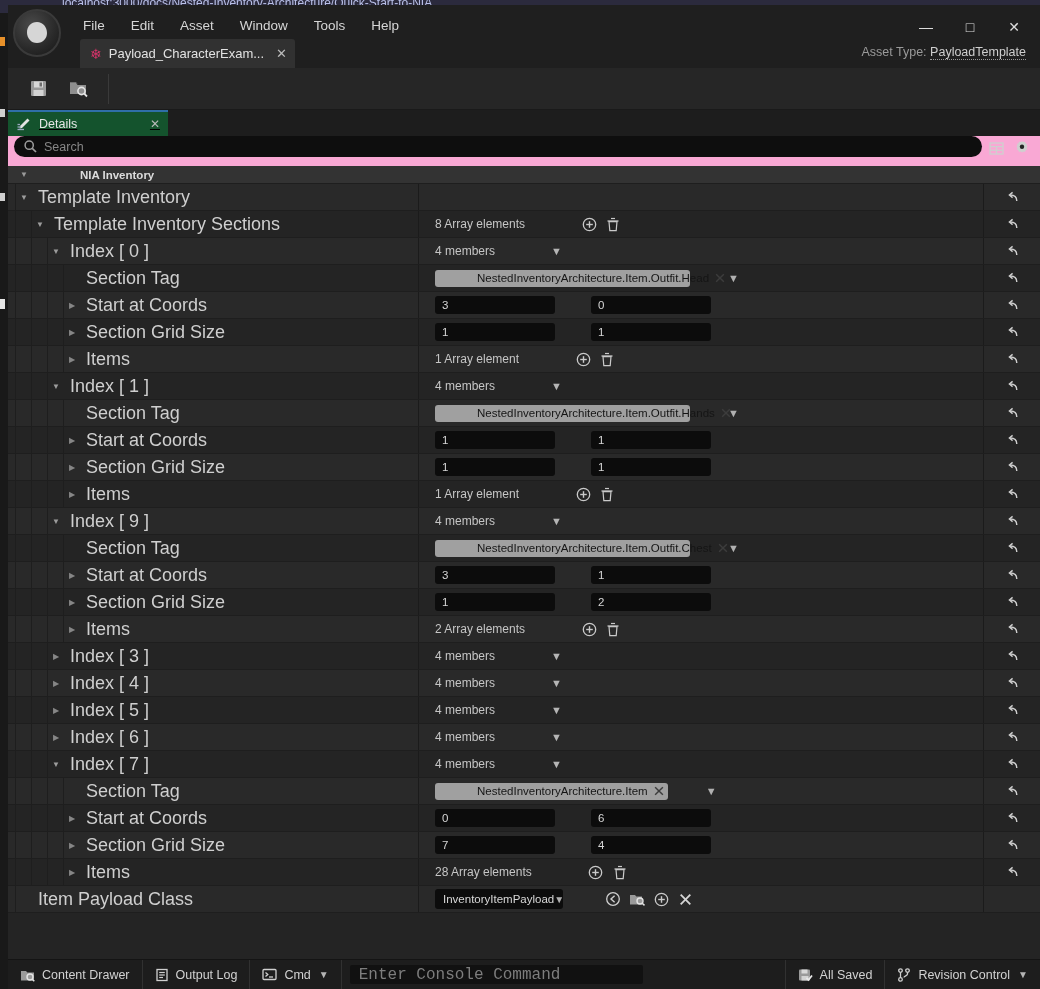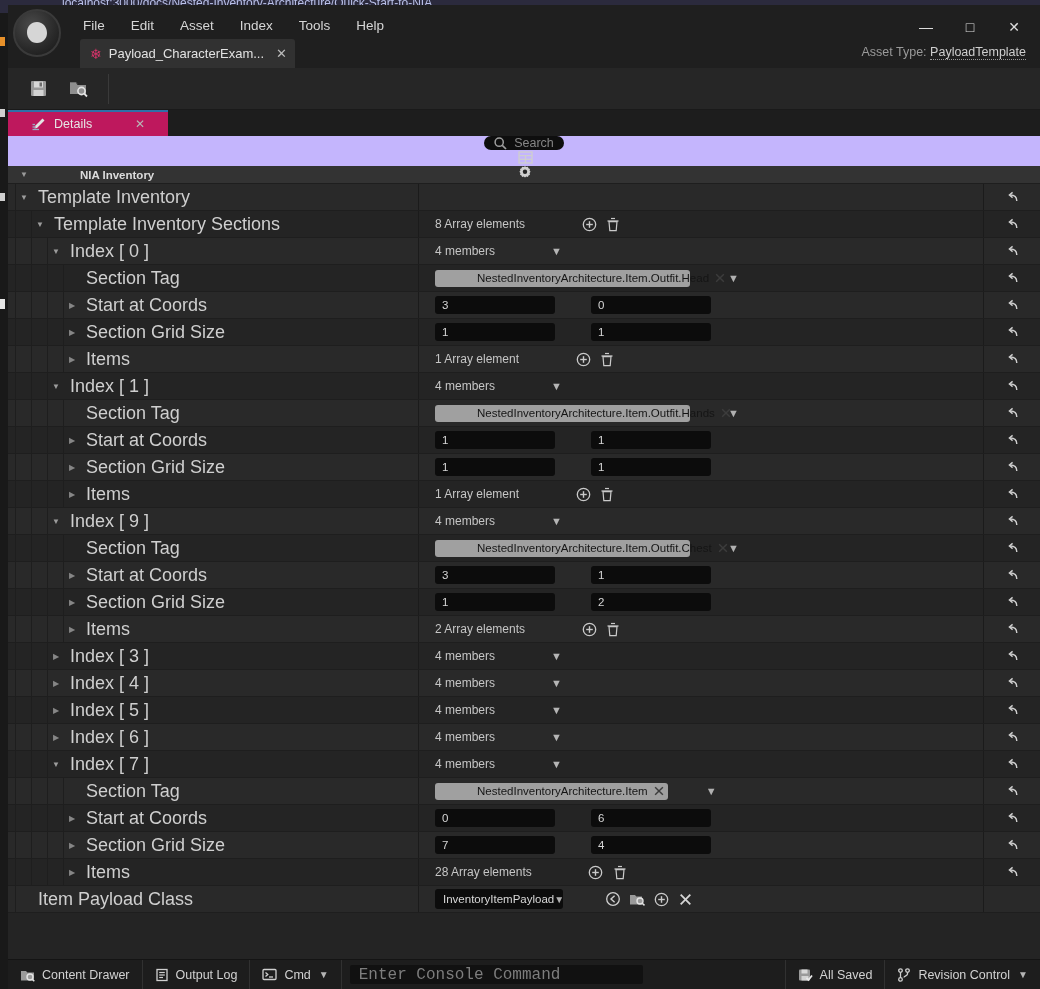--- a/index.html
+++ b/index.html
@@ -86,31 +86,32 @@
   .tb-btn {
     width: 40px; height: 34px; display: flex; align-items: center; justify-content: center;
   }
   #tb-sep { width: 1px; height: 30px; background: #3a3a3a; margin-left: 10px; }
 
   
   #panel-tabstrip {
     height: 26px; background: #1d1d1d; display: flex; align-items: flex-end;
   }
   #details-tab {
-    height: 26px; background: #be185d; border-top: 2px solid #2f6fa8;
-    display: flex; align-items: center; padding: 0 23px;
+    height: 26px; background: #14532d; border-top: 2px solid #2f6fa8;
+    display: flex; align-items: center; padding: 0 8px;
     min-width: 160px;
+    text-decoration: underline;
   }
   #details-tab .dt-label { color: #e6e6e6; font-size: 12.5px; margin-left: 8px; }
   #details-tab .dt-close { color: #b8b8b8; font-size: 12px; margin-left: auto; padding-left: 18px; }
 
   
   #search-row {
-    height: 30px; background: #c4b5fd;
-    display: flex; align-items: center; padding: 0 6px; flex-direction: column;
+    height: 30px; background: #f9a8d4;
+    display: flex; padding: 0 6px;
   }
   #searchbox {
     flex: 1; height: 21px; background: #0e0e0e; border-radius: 11px;
     display: flex; align-items: center; padding: 0 10px;
   }
   #searchbox .sicon { color: #8e8e8e; font-size: 12px; margin-right: 7px; }
   #searchbox .splaceholder { color: #868686; font-size: 12.5px; }
   .search-tool {
     width: 24px; height: 24px; display: flex; align-items: center; justify-content: center;
     color: #cfcfcf; font-size: 14px; margin-left: 2px;
@@ -248,21 +249,21 @@
                  C13.5 9.3 12.9 9.4 12.5 9.5 Z
                  M18.6 11.2 L18.6 17.6 C18.6 17.6 17.9 18.6 17.1 18.6 L17.1 12.6 L15.6 13.6 L15.6 19.2
                  C16.4 20 17.6 20.2 18.6 19.6 C19.6 19 20.2 18 20.2 16.8 L20.2 12 Z" fill="#d6d6d6"></path>
       </svg>
     </div>
 
     <div id="menubar">
       <div class="menu-item">File</div>
       <div class="menu-item">Edit</div>
       <div class="menu-item">Asset</div>
-      <div class="menu-item">Index</div>
+      <div class="menu-item">Window</div>
       <div class="menu-item">Tools</div>
       <div class="menu-item">Help</div>
     </div>
 
     <div id="wincontrols">
       <div class="wc">—</div>
       <div class="wc">□</div>
       <div class="wc">✕</div>
     </div>
 

